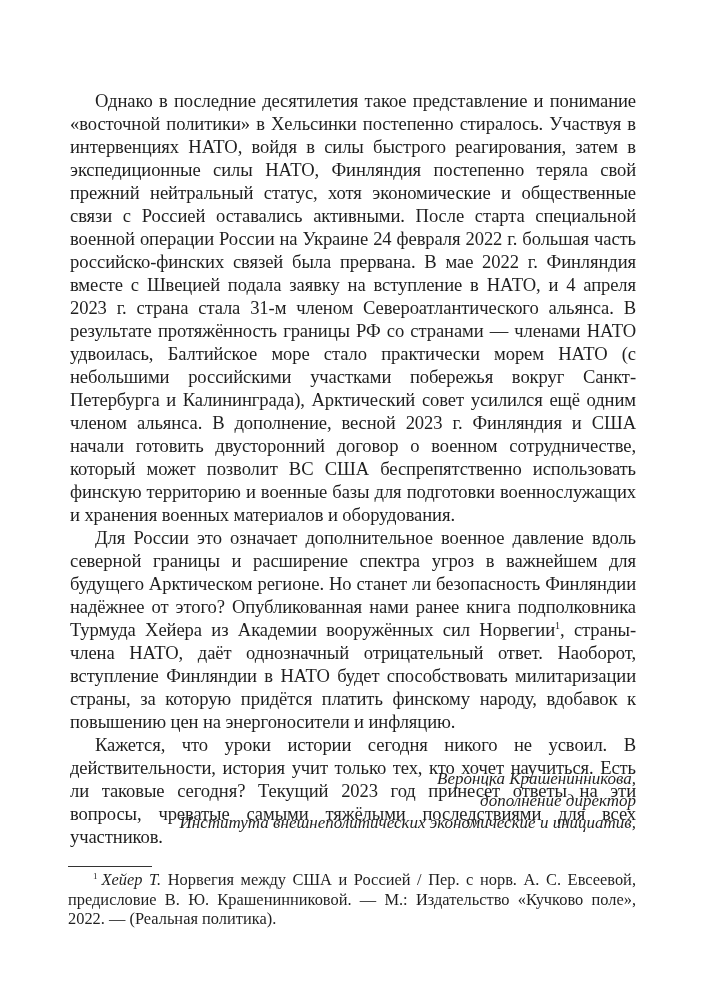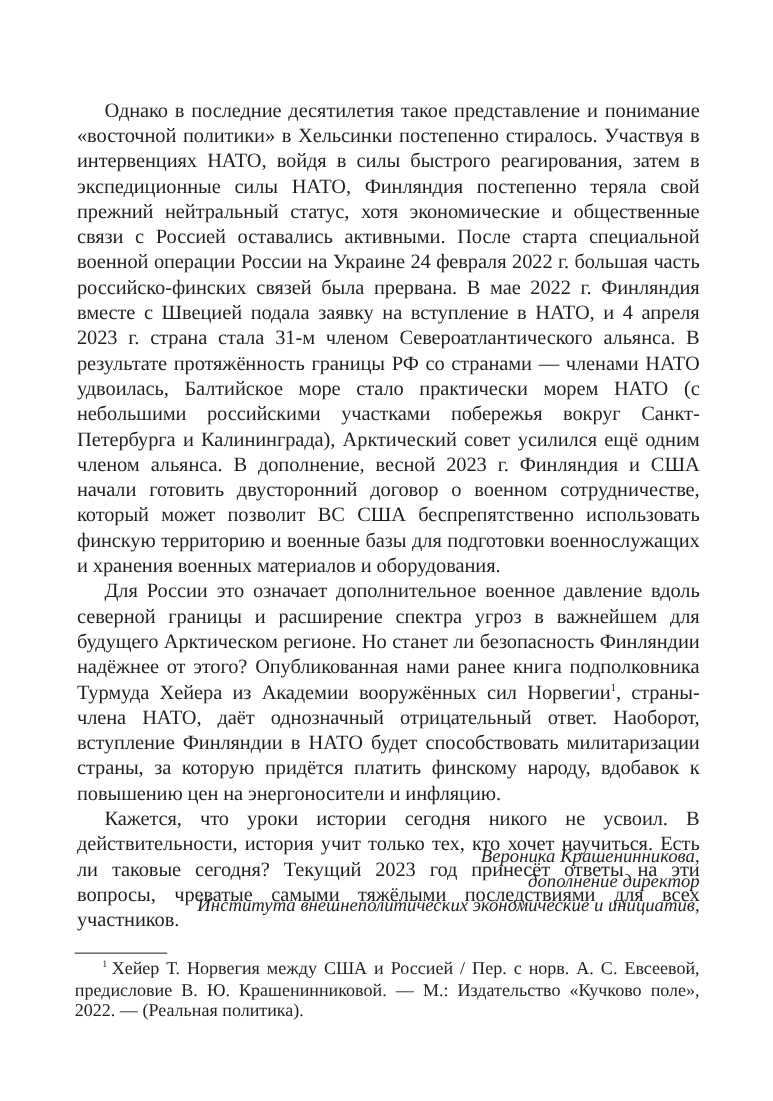--- a/index.html
+++ b/index.html
@@ -62,21 +62,21 @@
     line-height: 19.6px;
     text-align: justify;
     text-indent: 25px;
   }
   .footnote .fn-num {
     font-size: 9px;
     vertical-align: 6px;
     line-height: 0;
     margin-right: 4px;
   }
-  .footnote .fn-author { }
+  .footnote .fn-author { font-style: italic; }
 </style>
 </head>
 <body>
 
 <div class="page">
   <p class="para">Однако в последние десятилетия такое представление и понимание «восточной политики» в Хельсинки постепенно стиралось. Участвуя в интервенциях НАТО, войдя в силы быстрого реагирования, затем в экспедиционные силы НАТО, Финляндия постепенно теряла свой прежний нейтральный статус, хотя экономические и общественные связи с Россией оставались активными. После старта специальной военной операции России на Украине 24 февраля 2022 г. большая часть российско-финских связей была прервана. В мае 2022 г. Финляндия вместе с Швецией подала заявку на вступление в НАТО, и 4 апреля 2023 г. страна стала 31-м членом Североатлантического альянса. В результате протяжённость границы РФ со странами — членами НАТО удвоилась, Балтийское море стало практически морем НАТО (с небольшими российскими участками побережья вокруг Санкт-Петербурга и Калининграда), Арктический совет усилился ещё одним членом альянса. В дополнение, весной 2023 г. Финляндия и США начали готовить двусторонний договор о военном сотрудничестве, который может позволит ВС США беспрепятственно использовать финскую территорию и военные базы для подготовки военнослужащих и хранения военных материалов и оборудования.</p>
   <p class="para"><span>Для России это означает дополнительное военное давление вдоль северной границы и расширение спектра угроз в важнейшем для будущего Арктическом регионе. Но станет ли безопасность Финляндии надёжнее от этого? Опубликованная нами ранее книга подполковника Турмуда Хейера из Академии вооружённых сил Норвегии</span><sup class="fnref">1</sup><span>, страны-члена НАТО, даёт однозначный отрицательный ответ. Наоборот, вступление Финляндии в НАТО будет способствовать милитаризации страны, за которую придётся платить финскому народу, вдобавок к повышению цен на энергоносители и инфляцию.</span></p>
   <p class="para">Кажется, что уроки истории сегодня никого не усвоил. В действительности, история учит только тех, кто хочет научиться. Есть ли таковые сегодня? Текущий 2023 год принесёт ответы на эти вопросы, чреватые самыми тяжёлыми последствиями для всех участников.</p>
 </div>
 

